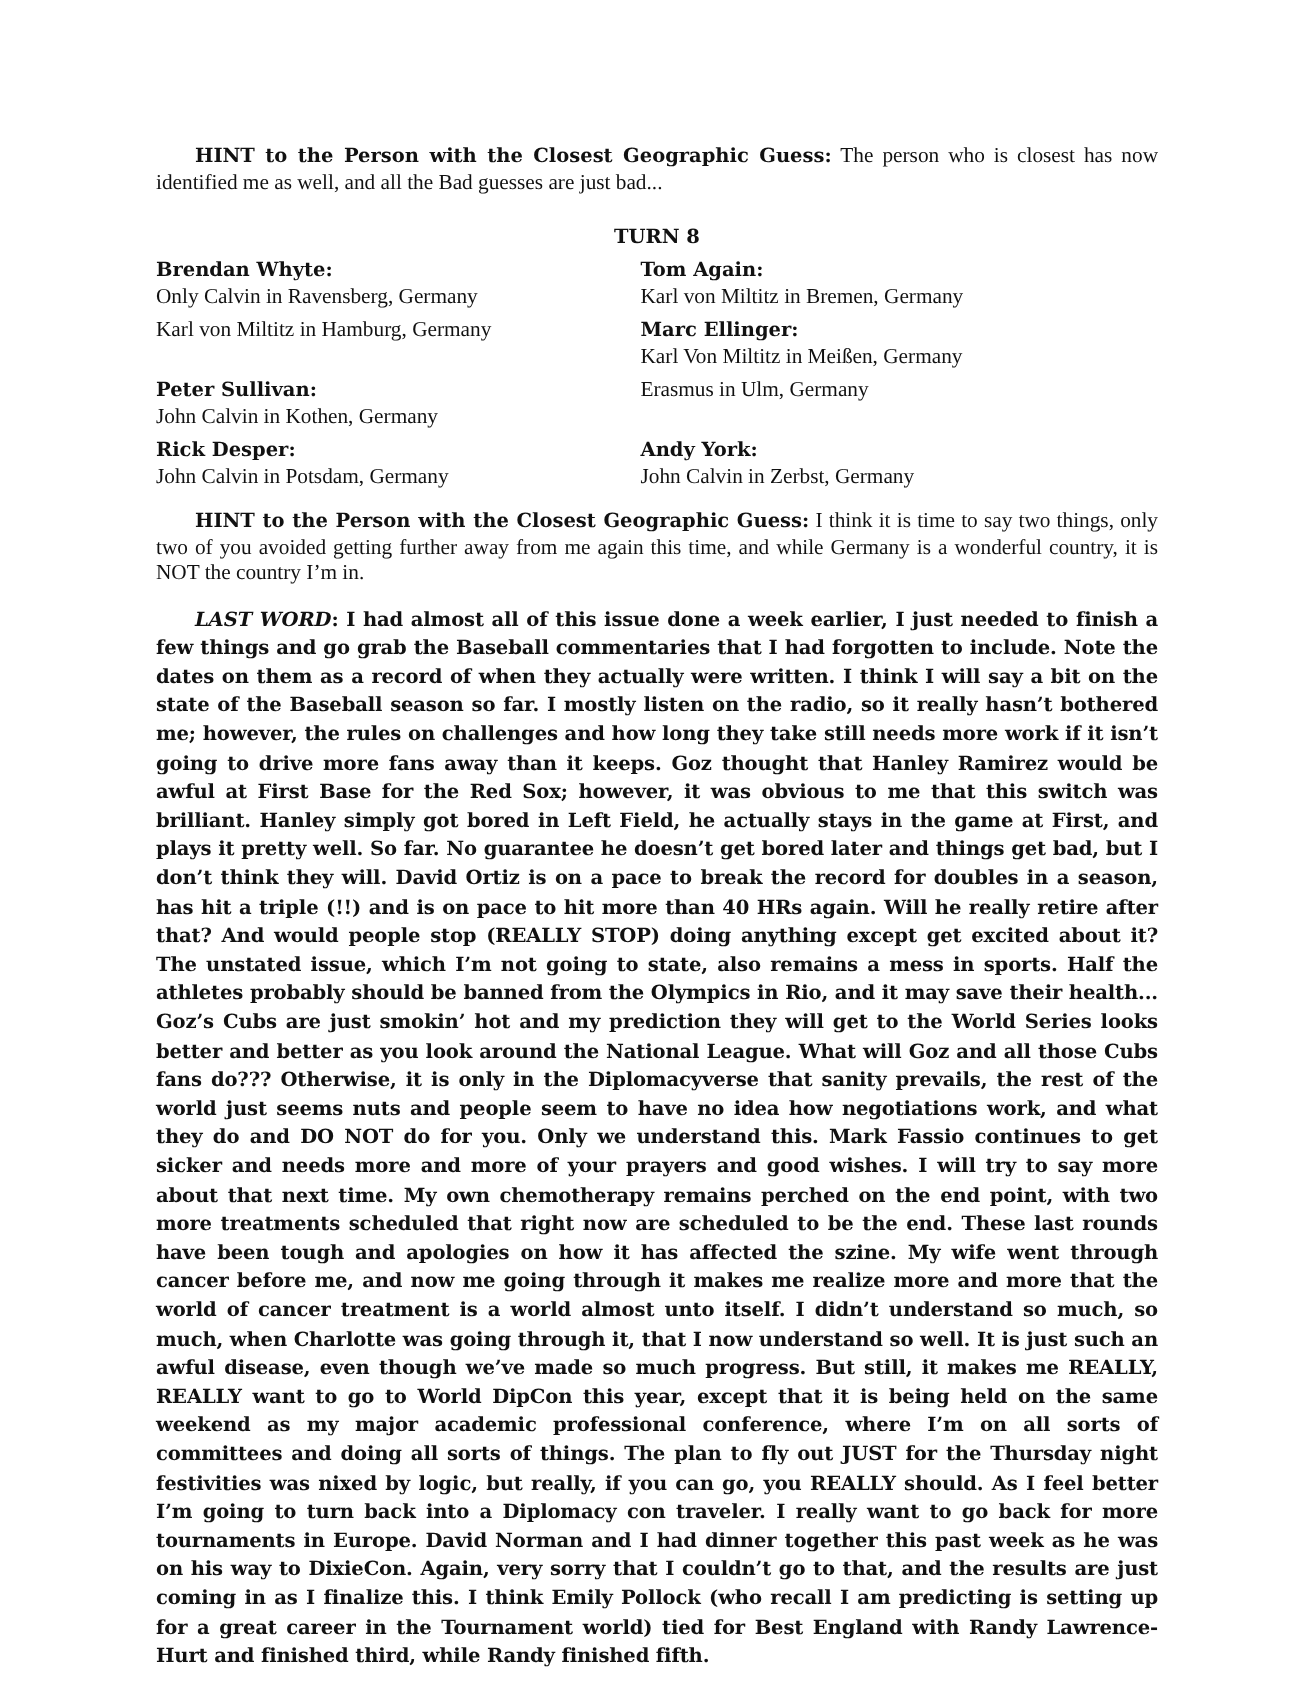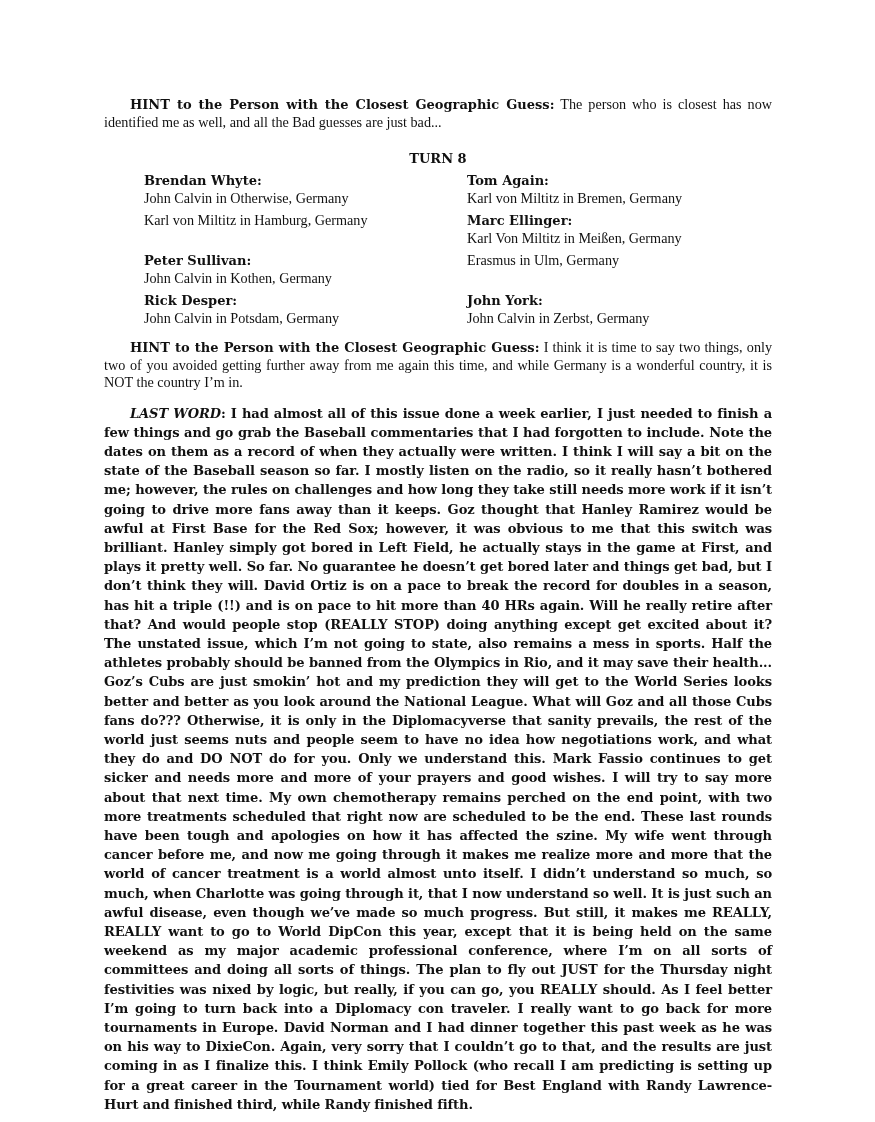--- a/index.html
+++ b/index.html
@@ -1,40 +1,40 @@
 <!DOCTYPE html>
 <html><head>
   <meta charset="utf-8">
   <style>
     html, body { margin: 0; padding: 0; background: #ffffff; }
     body { width: 875px; height: 1122px; position: relative; overflow: hidden; color: #111; }
     .page { position: absolute; left: 104px; top: 96px; width: 668px; font-family: "DejaVu Serif", "Liberation Serif", serif; }
     .hint { font-family: "Liberation Serif", serif; font-size: 14.2px; line-height: 17.5px; text-align: justify; margin: 0; text-indent: 26px; }
     .hint b { font-family: "DejaVu Serif", serif; font-weight: bold; font-size: 13px; }
     .turn { text-align: center; font-family: "DejaVu Serif", serif; font-weight: bold; font-size: 13px; margin: 20px 0 6px 0; }
-    .guesses { display: grid; grid-template-columns: 323px 345px; row-gap: 5px; margin-left: 40px; }
+    .guesses { display: grid; grid-template-columns: 323px 345px; row-gap: 5px; }
     .guess .name { font-family: "DejaVu Serif", serif; font-weight: bold; font-size: 13px; line-height: 18px; }
     .guess .place { font-family: "Liberation Serif", serif; font-size: 14.2px; line-height: 17px; }
     .hint2 { margin-top: 12px; }
     .last { margin: 12px 0 0 0; font-family: "DejaVu Serif", serif; font-size: 13.05px; line-height: 19.2px; text-align: justify; text-indent: 26px; letter-spacing: -0.1px; font-weight: bold; }
     .last i { font-family: "DejaVu Serif", serif; font-style: italic; }
   </style>
 </head>
 <body>
 
 <div class="page">
 
   <p class="hint"><b>HINT to the Person with the Closest Geographic Guess:</b><span> The person who is closest has now identified me as well, and all the Bad guesses are just bad...</span></p>
 
   <div class="turn">TURN 8</div>
 
   <div class="guesses">
     <div class="guess">
       <div class="name">Brendan Whyte:</div>
-      <div class="place">John Calvin in Otherwise, Germany</div>
+      <div class="place">Only Calvin in Ravensberg, Germany</div>
     </div>
     <div class="guess">
       <div class="name">Tom Again:</div>
       <div class="place">Karl von Miltitz in Bremen, Germany</div>
     </div>
     <div class="guess">
       <div class="place">Karl von Miltitz in Hamburg, Germany</div>
     </div>
     <div class="guess">
       <div class="name">Marc Ellinger:</div>
@@ -45,21 +45,21 @@
       <div class="place">John Calvin in Kothen, Germany</div>
     </div>
     <div class="guess">
       <div class="place">Erasmus in Ulm, Germany</div>
     </div>
     <div class="guess">
       <div class="name">Rick Desper:</div>
       <div class="place">John Calvin in Potsdam, Germany</div>
     </div>
     <div class="guess">
-      <div class="name">John York:</div>
+      <div class="name">Andy York:</div>
       <div class="place">John Calvin in Zerbst, Germany</div>
     </div>
   </div>
 
   <p class="hint hint2"><b>HINT to the Person with the Closest Geographic Guess:</b><span> I think it is time to say two things, only two of you avoided getting further away from me again this time, and while Germany is a wonderful country, it is NOT the country I’m in.</span></p>
 
   <p class="last"><i>LAST WORD</i><span>: I had almost all of this issue done a week earlier, I just needed to finish a few things and go grab the Baseball commentaries that I had forgotten to include. Note the dates on them as a record of when they actually were written. I think I will say a bit on the state of the Baseball season so far. I mostly listen on the radio, so it really hasn’t bothered me; however, the rules on challenges and how long they take still needs more work if it isn’t going to drive more fans away than it keeps. Goz thought that Hanley Ramirez would be awful at First Base for the Red Sox; however, it was obvious to me that this switch was brilliant. Hanley simply got bored in Left Field, he actually stays in the game at First, and plays it pretty well. So far. No guarantee he doesn’t get bored later and things get bad, but I don’t think they will. David Ortiz is on a pace to break the record for doubles in a season, has hit a triple (!!) and is on pace to hit more than 40 HRs again. Will he really retire after that? And would people stop (REALLY STOP) doing anything except get excited about it? The unstated issue, which I’m not going to state, also remains a mess in sports. Half the athletes probably should be banned from the Olympics in Rio, and it may save their health... Goz’s Cubs are just smokin’ hot and my prediction they will get to the World Series looks better and better as you look around the National League. What will Goz and all those Cubs fans do??? Otherwise, it is only in the Diplomacyverse that sanity prevails, the rest of the world just seems nuts and people seem to have no idea how negotiations work, and what they do and DO NOT do for you. Only we understand this. Mark Fassio continues to get sicker and needs more and more of your prayers and good wishes. I will try to say more about that next time. My own chemotherapy remains perched on the end point, with two more treatments scheduled that right now are scheduled to be the end. These last rounds have been tough and apologies on how it has affected the szine. My wife went through cancer before me, and now me going through it makes me realize more and more that the world of cancer treatment is a world almost unto itself. I didn’t understand so much, so much, when Charlotte was going through it, that I now understand so well. It is just such an awful disease, even though we’ve made so much progress. But still, it makes me REALLY, REALLY want to go to World DipCon this year, except that it is being held on the same weekend as my major academic professional conference, where I’m on all sorts of committees and doing all sorts of things. The plan to fly out JUST for the Thursday night festivities was nixed by logic, but really, if you can go, you REALLY should. As I feel better I’m going to turn back into a Diplomacy con traveler. I really want to go back for more tournaments in Europe. David Norman and I had dinner together this past week as he was on his way to DixieCon. Again, very sorry that I couldn’t go to that, and the results are just coming in as I finalize this. I think Emily Pollock (who recall I am predicting is setting up for a great career in the Tournament world) tied for Best England with Randy Lawrence-Hurt and finished third, while Randy finished fifth.</span></p>
 
 </div>
 

